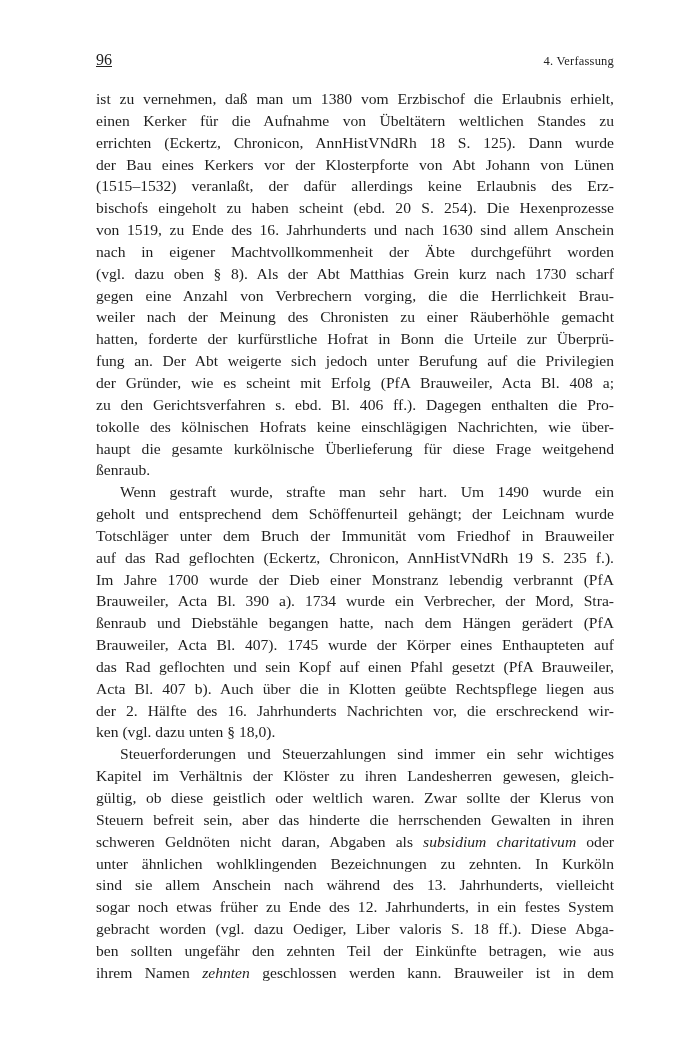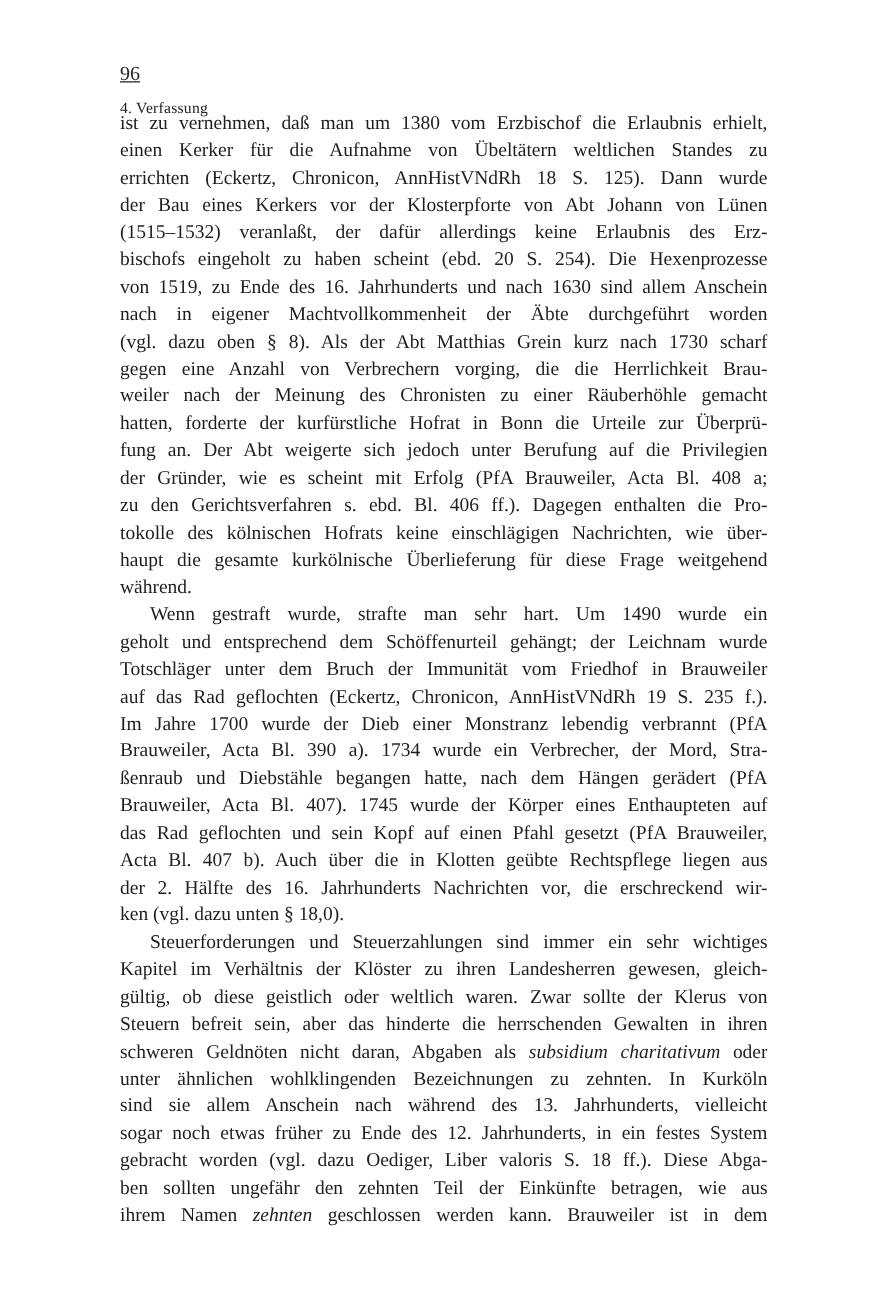--- a/index.html
+++ b/index.html
@@ -37,26 +37,25 @@
       font-size: 16px;
       line-height: 20px;
       color: #222;
       text-decoration: underline;
     }
     .chapter-title {
       position: absolute;
       left: 0;
       right: 0;
       top: 1px;
-      text-align: left;
+      text-align: right;
       font-size: 12.5px;
       line-height: 20px;
       color: #222;
       letter-spacing: 0.2px;
-      margin-top: 25px;
     }
     .body-text {
       position: absolute;
       top: 88px;
       left: 96px;
       width: 518px;
     }
     .line {
       display: block;
       height: 21.85px;
@@ -100,21 +99,21 @@
       <span class="line">nach in eigener Machtvollkommenheit der Äbte durchgeführt worden</span>
       <span class="line">(vgl. dazu oben § 8). Als der Abt Matthias Grein kurz nach 1730 scharf</span>
       <span class="line">gegen eine Anzahl von Verbrechern vorging, die die Herrlichkeit Brau-</span>
       <span class="line">weiler nach der Meinung des Chronisten zu einer Räuberhöhle gemacht</span>
       <span class="line">hatten, forderte der kurfürstliche Hofrat in Bonn die Urteile zur Überprü-</span>
       <span class="line">fung an. Der Abt weigerte sich jedoch unter Berufung auf die Privilegien</span>
       <span class="line">der Gründer, wie es scheint mit Erfolg (PfA Brauweiler, Acta Bl. 408 a;</span>
       <span class="line">zu den Gerichtsverfahren s. ebd. Bl. 406 ff.). Dagegen enthalten die Pro-</span>
       <span class="line">tokolle des kölnischen Hofrats keine einschlägigen Nachrichten, wie über-</span>
       <span class="line">haupt die gesamte kurkölnische Überlieferung für diese Frage weitgehend</span>
-      <span class="line last">während.</span>
+      <span class="line last">ßenraub.</span>
     </div>
 
     <div>
       <span class="line indent">Wenn gestraft wurde, strafte man sehr hart. Um 1490 wurde ein</span>
       <span class="line">geholt und entsprechend dem Schöffenurteil gehängt; der Leichnam wurde</span>
       <span class="line">Totschläger unter dem Bruch der Immunität vom Friedhof in Brauweiler</span>
       <span class="line">auf das Rad geflochten (Eckertz, Chronicon, AnnHistVNdRh 19 S. 235 f.).</span>
       <span class="line">Im Jahre 1700 wurde der Dieb einer Monstranz lebendig verbrannt (PfA</span>
       <span class="line">Brauweiler, Acta Bl. 390 a). 1734 wurde ein Verbrecher, der Mord, Stra-</span>
       <span class="line">ßenraub und Diebstähle begangen hatte, nach dem Hängen gerädert (PfA</span>

